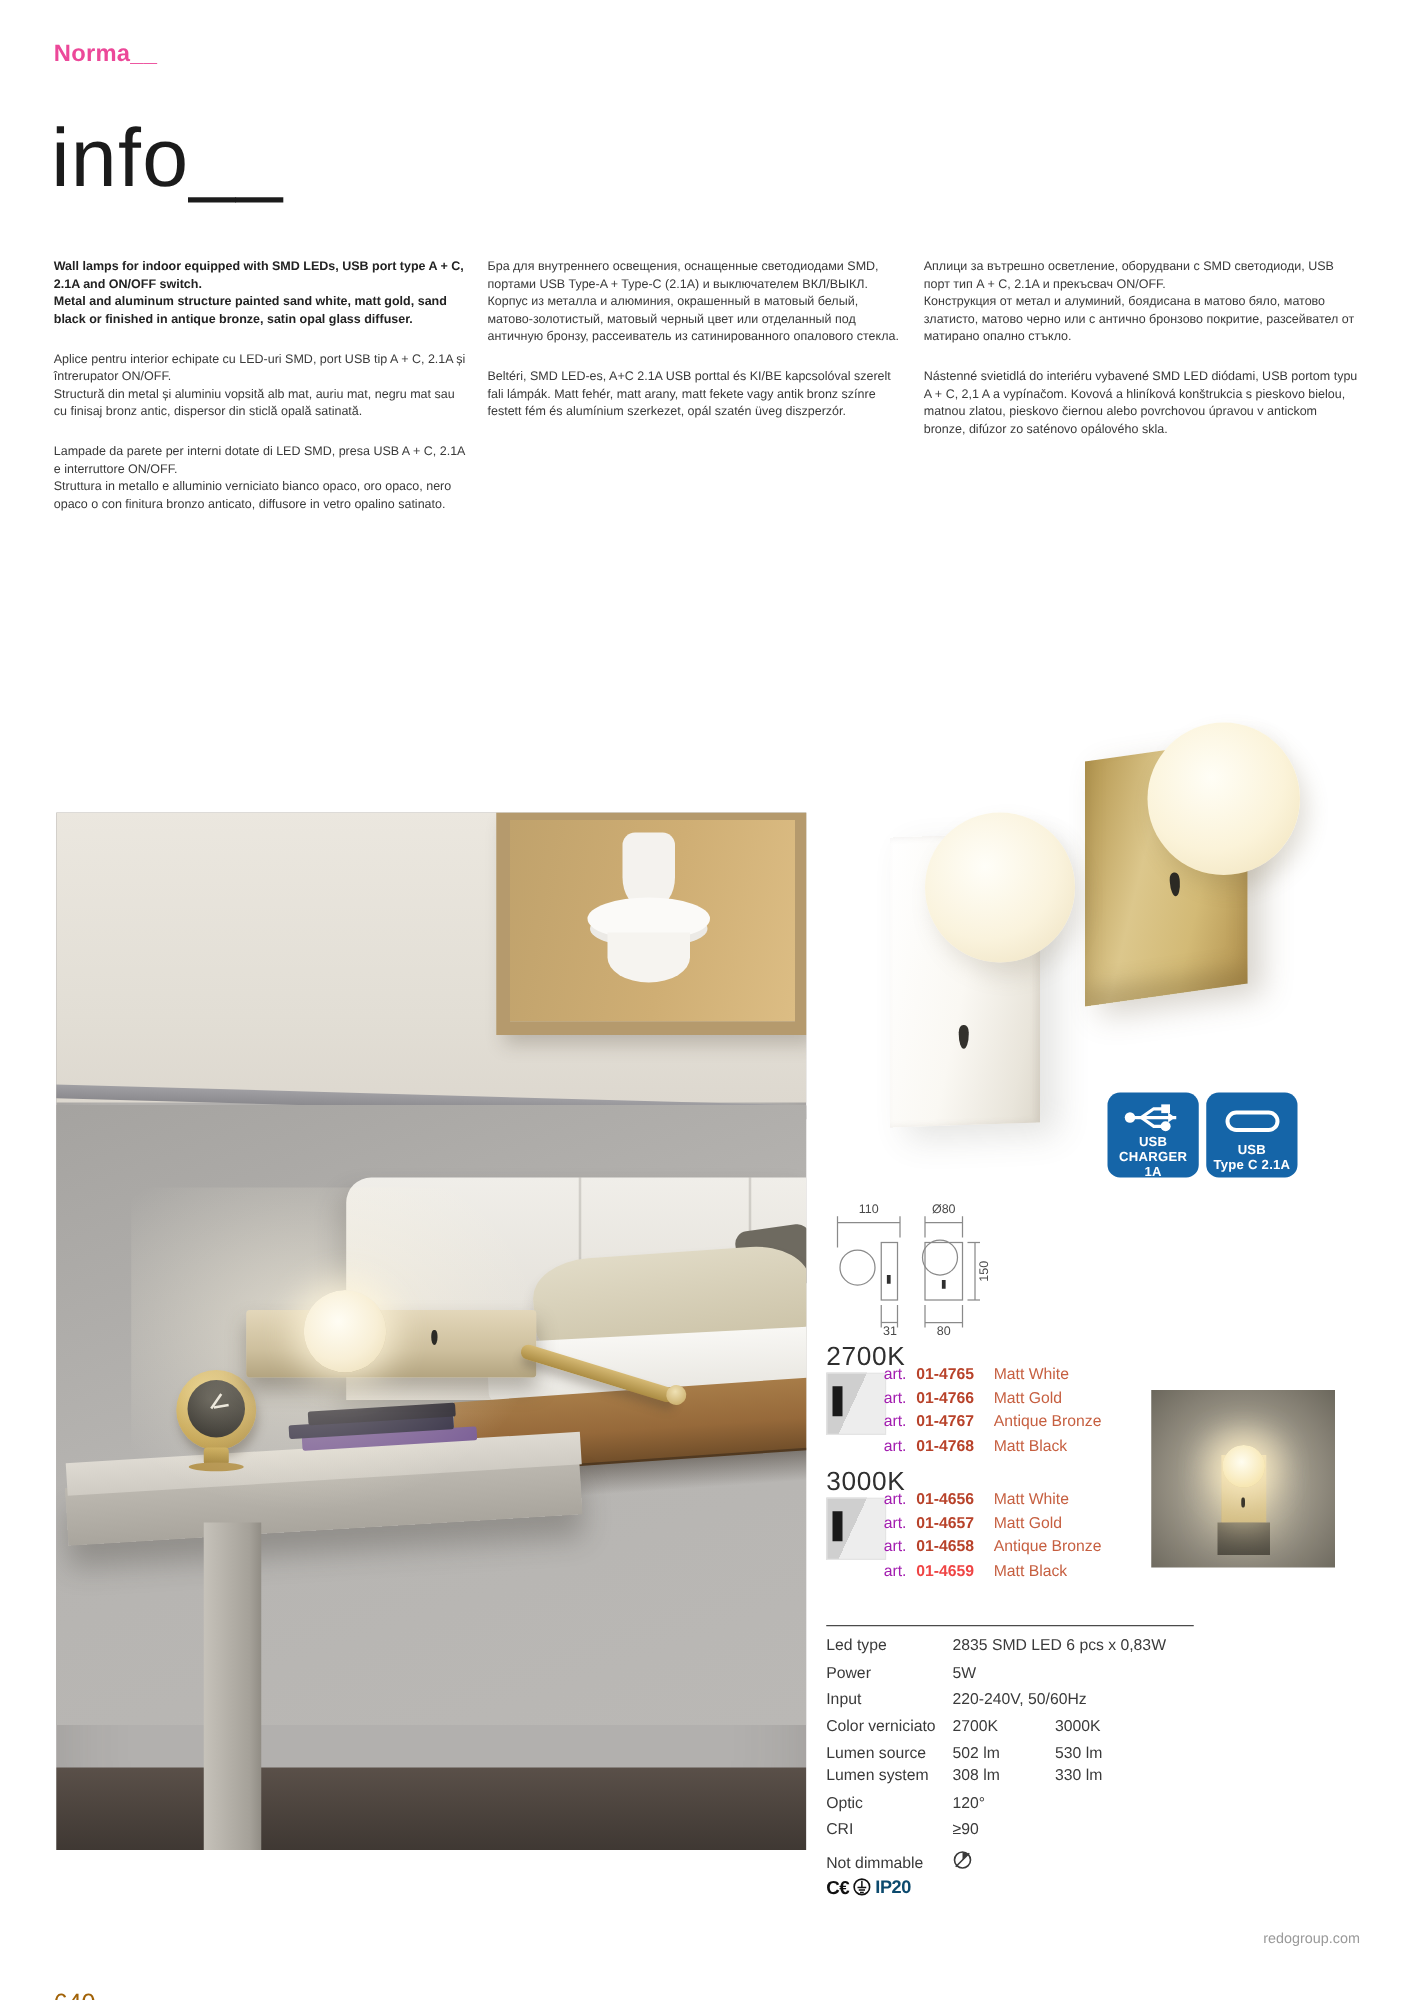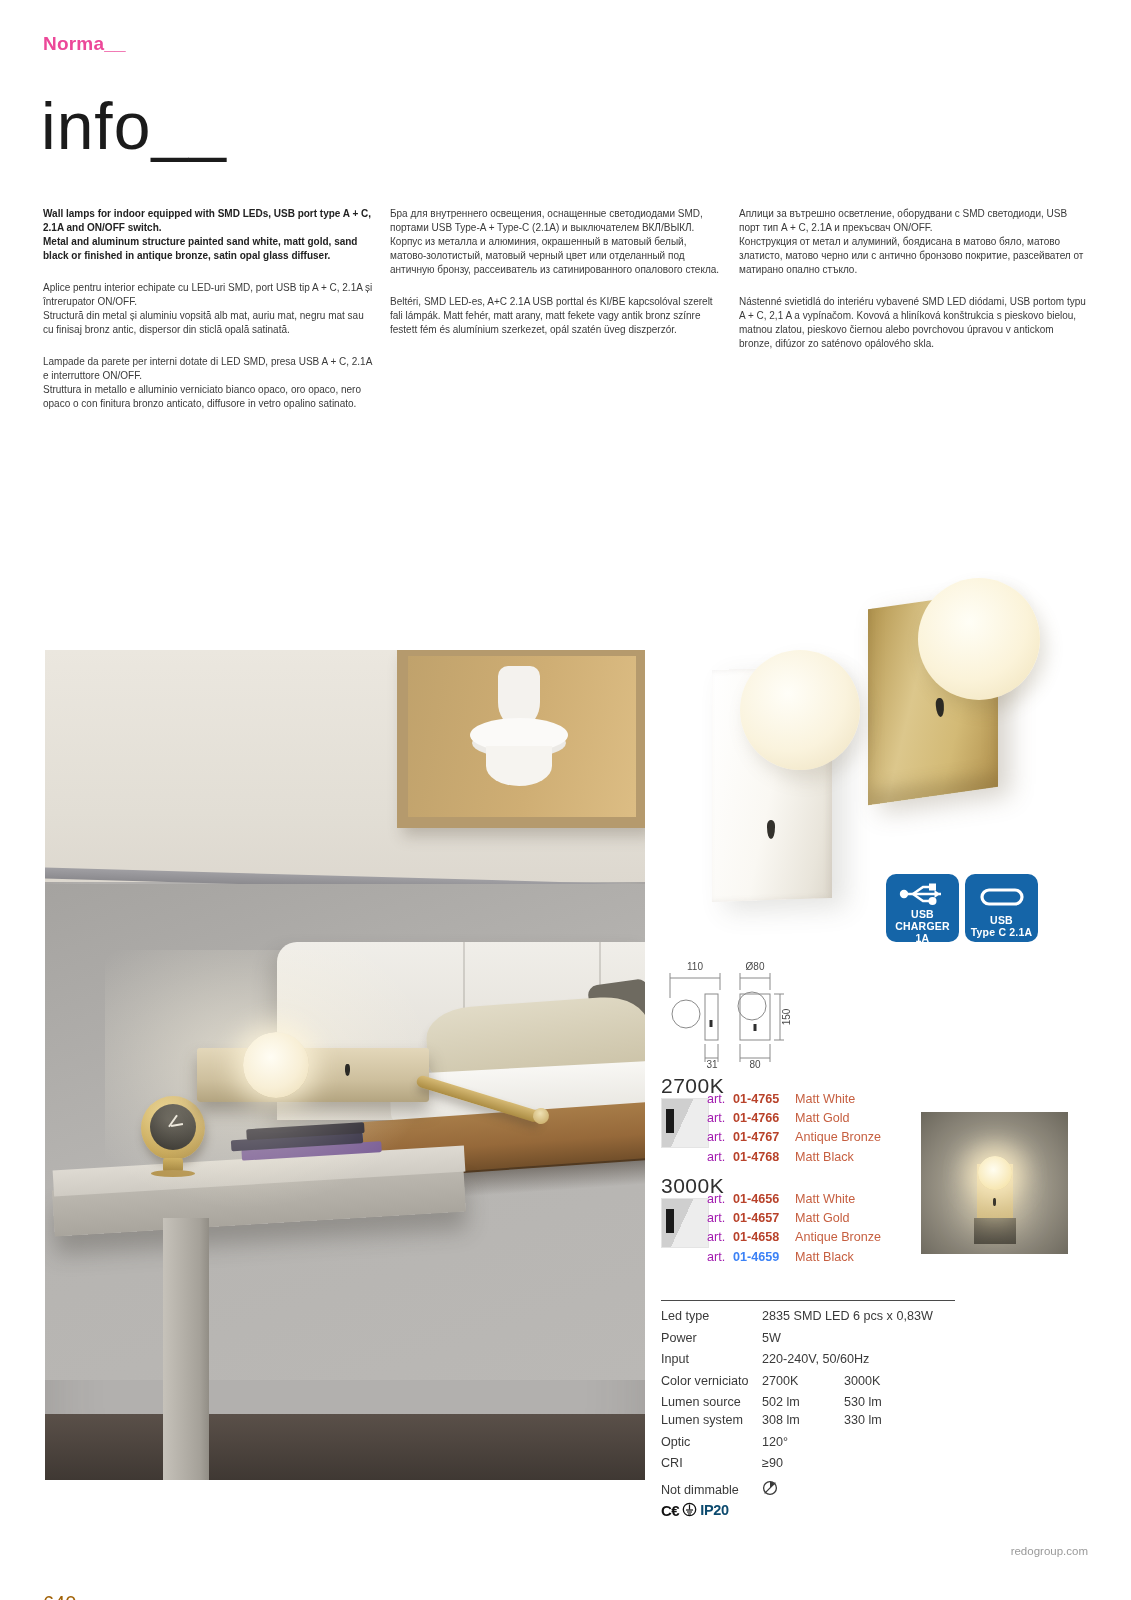--- a/index.html
+++ b/index.html
@@ -292,21 +292,21 @@
       <span class="art-code" style="color:#b8422a">01-4657</span>
       <span class="art-name" style="color:#c65f40">Matt Gold</span>
     </div>
     <div class="art-row">
       <span class="art-lbl">art.</span>
       <span class="art-code" style="color:#b8422a">01-4658</span>
       <span class="art-name" style="color:#c65f40">Antique Bronze</span>
     </div>
     <div class="art-row">
       <span class="art-lbl">art.</span>
-      <span class="art-code" style="color:#3b82f6">01-4659</span>
+      <span class="art-code" style="color:#ef4444">01-4659</span>
       <span class="art-name" style="color:#c65f40">Matt Black</span>
     </div>
   </div>
 
   <div class="abs photo-dark">
     <div class="dk-bot"></div>
     <div class="dk-body"></div>
     <div class="dk-ball"></div>
     <div class="dk-sw"></div>
   </div>

